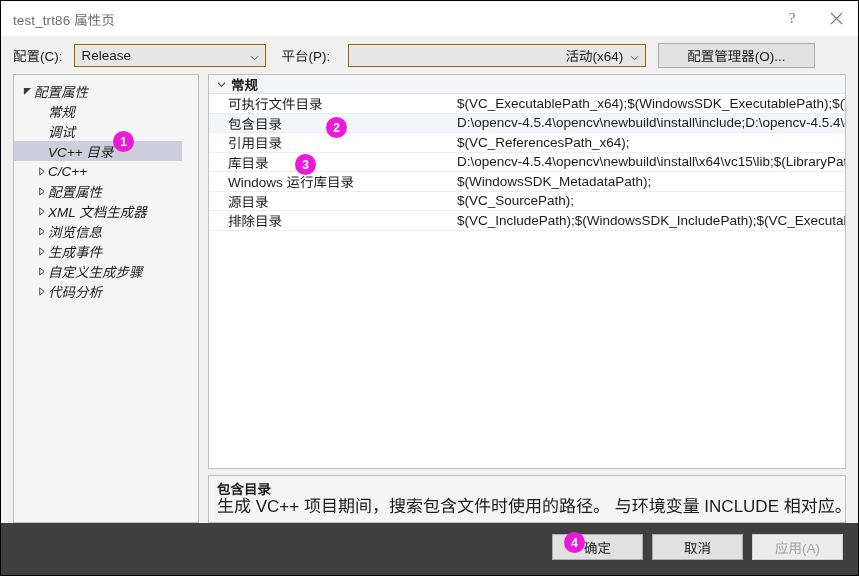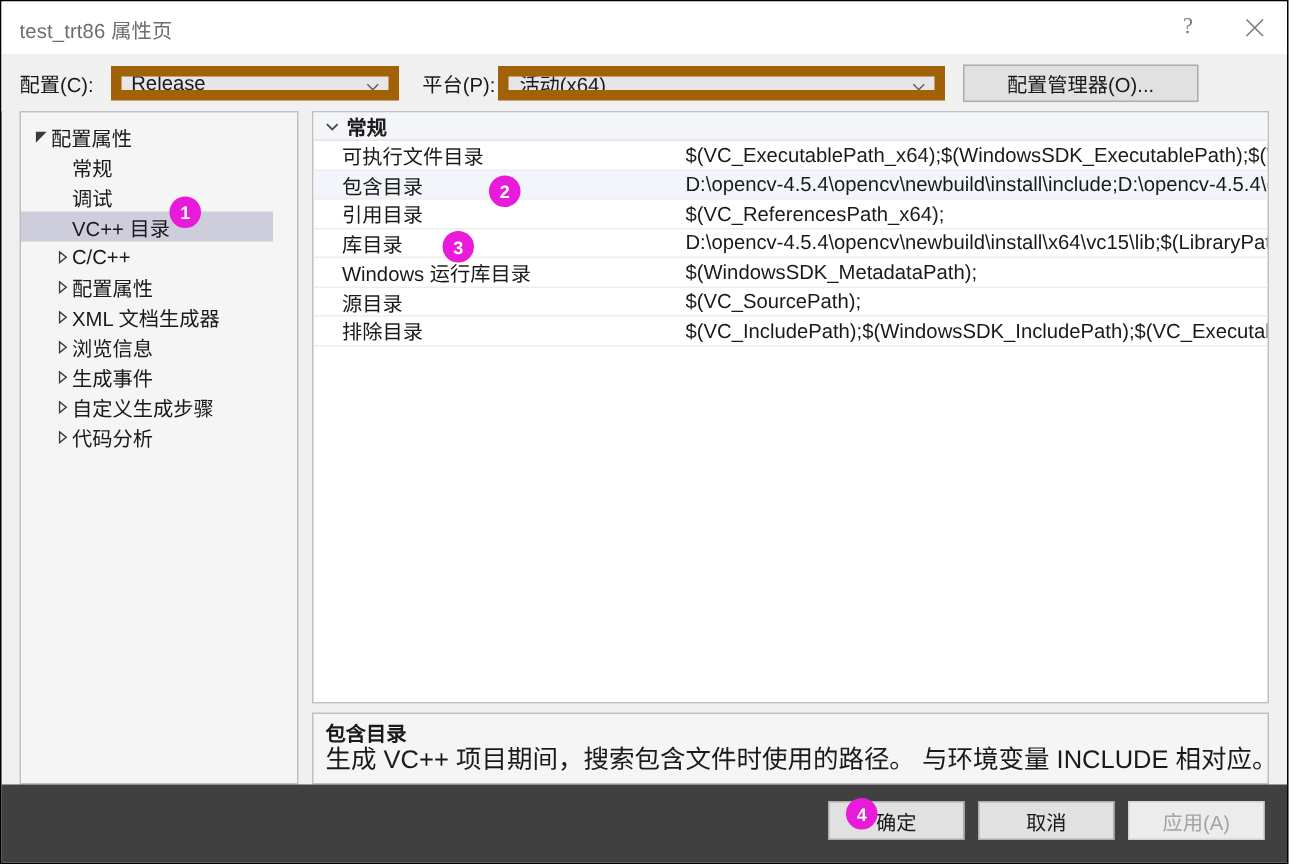--- a/index.html
+++ b/index.html
@@ -72,41 +72,41 @@
   }
   .cfg-label {
     font-size: 13.5px;
     color: #1a1a1a;
     white-space: nowrap;
   }
   .combo {
     position: relative;
     height: 23px;
     background: #e6e6e6;
-    border: 7px solid #a16207;
+    border: 1px solid #a16207;
     display: flex;
     align-items: center;
     box-sizing: border-box;
     padding: 0 22px 0 7px;
     font-size: 13.5px;
     color: #1a1a1a;
     white-space: nowrap;
     overflow: hidden;
   }
   .combo .chev {
     position: absolute;
     right: 6px;
     top: 50%;
     transform: translateY(-50%);
     width: 9px;
     height: 9px;
     color: #5c5c5c;
   }
   #combo-config { width: 192px; margin-left: 11px; }
-  #combo-platform { width: 298px; margin-left: 2px; }
+  #combo-platform { width: 298px; margin-left: 18px; justify-content: flex-end; }
   .cfg-label.platform { margin-left: 16px; }
   .cfgmgr-btn {
     margin-left: 12px;
     height: 25px;
     padding: 0 28px;
     background: #e1e1e1;
     border: 1px solid #adadad;
     font-size: 13.5px;
     color: #1a1a1a;
     white-space: nowrap;
@@ -127,20 +127,21 @@
 
   
   .tree-panel {
     width: 186px;
     min-width: 186px;
     background: #f5f5f5;
     border: 1px solid #bfbfbf;
     box-sizing: border-box;
     padding: 6px 16px 0 0;
     overflow: hidden;
+    font-style: italic;
   }
   .tree-node {
     display: flex;
     align-items: center;
     height: 20px;
     font-size: 13.5px;
     color: #1a1a1a;
     white-space: nowrap;
     padding-left: 6px;
     box-sizing: border-box;

